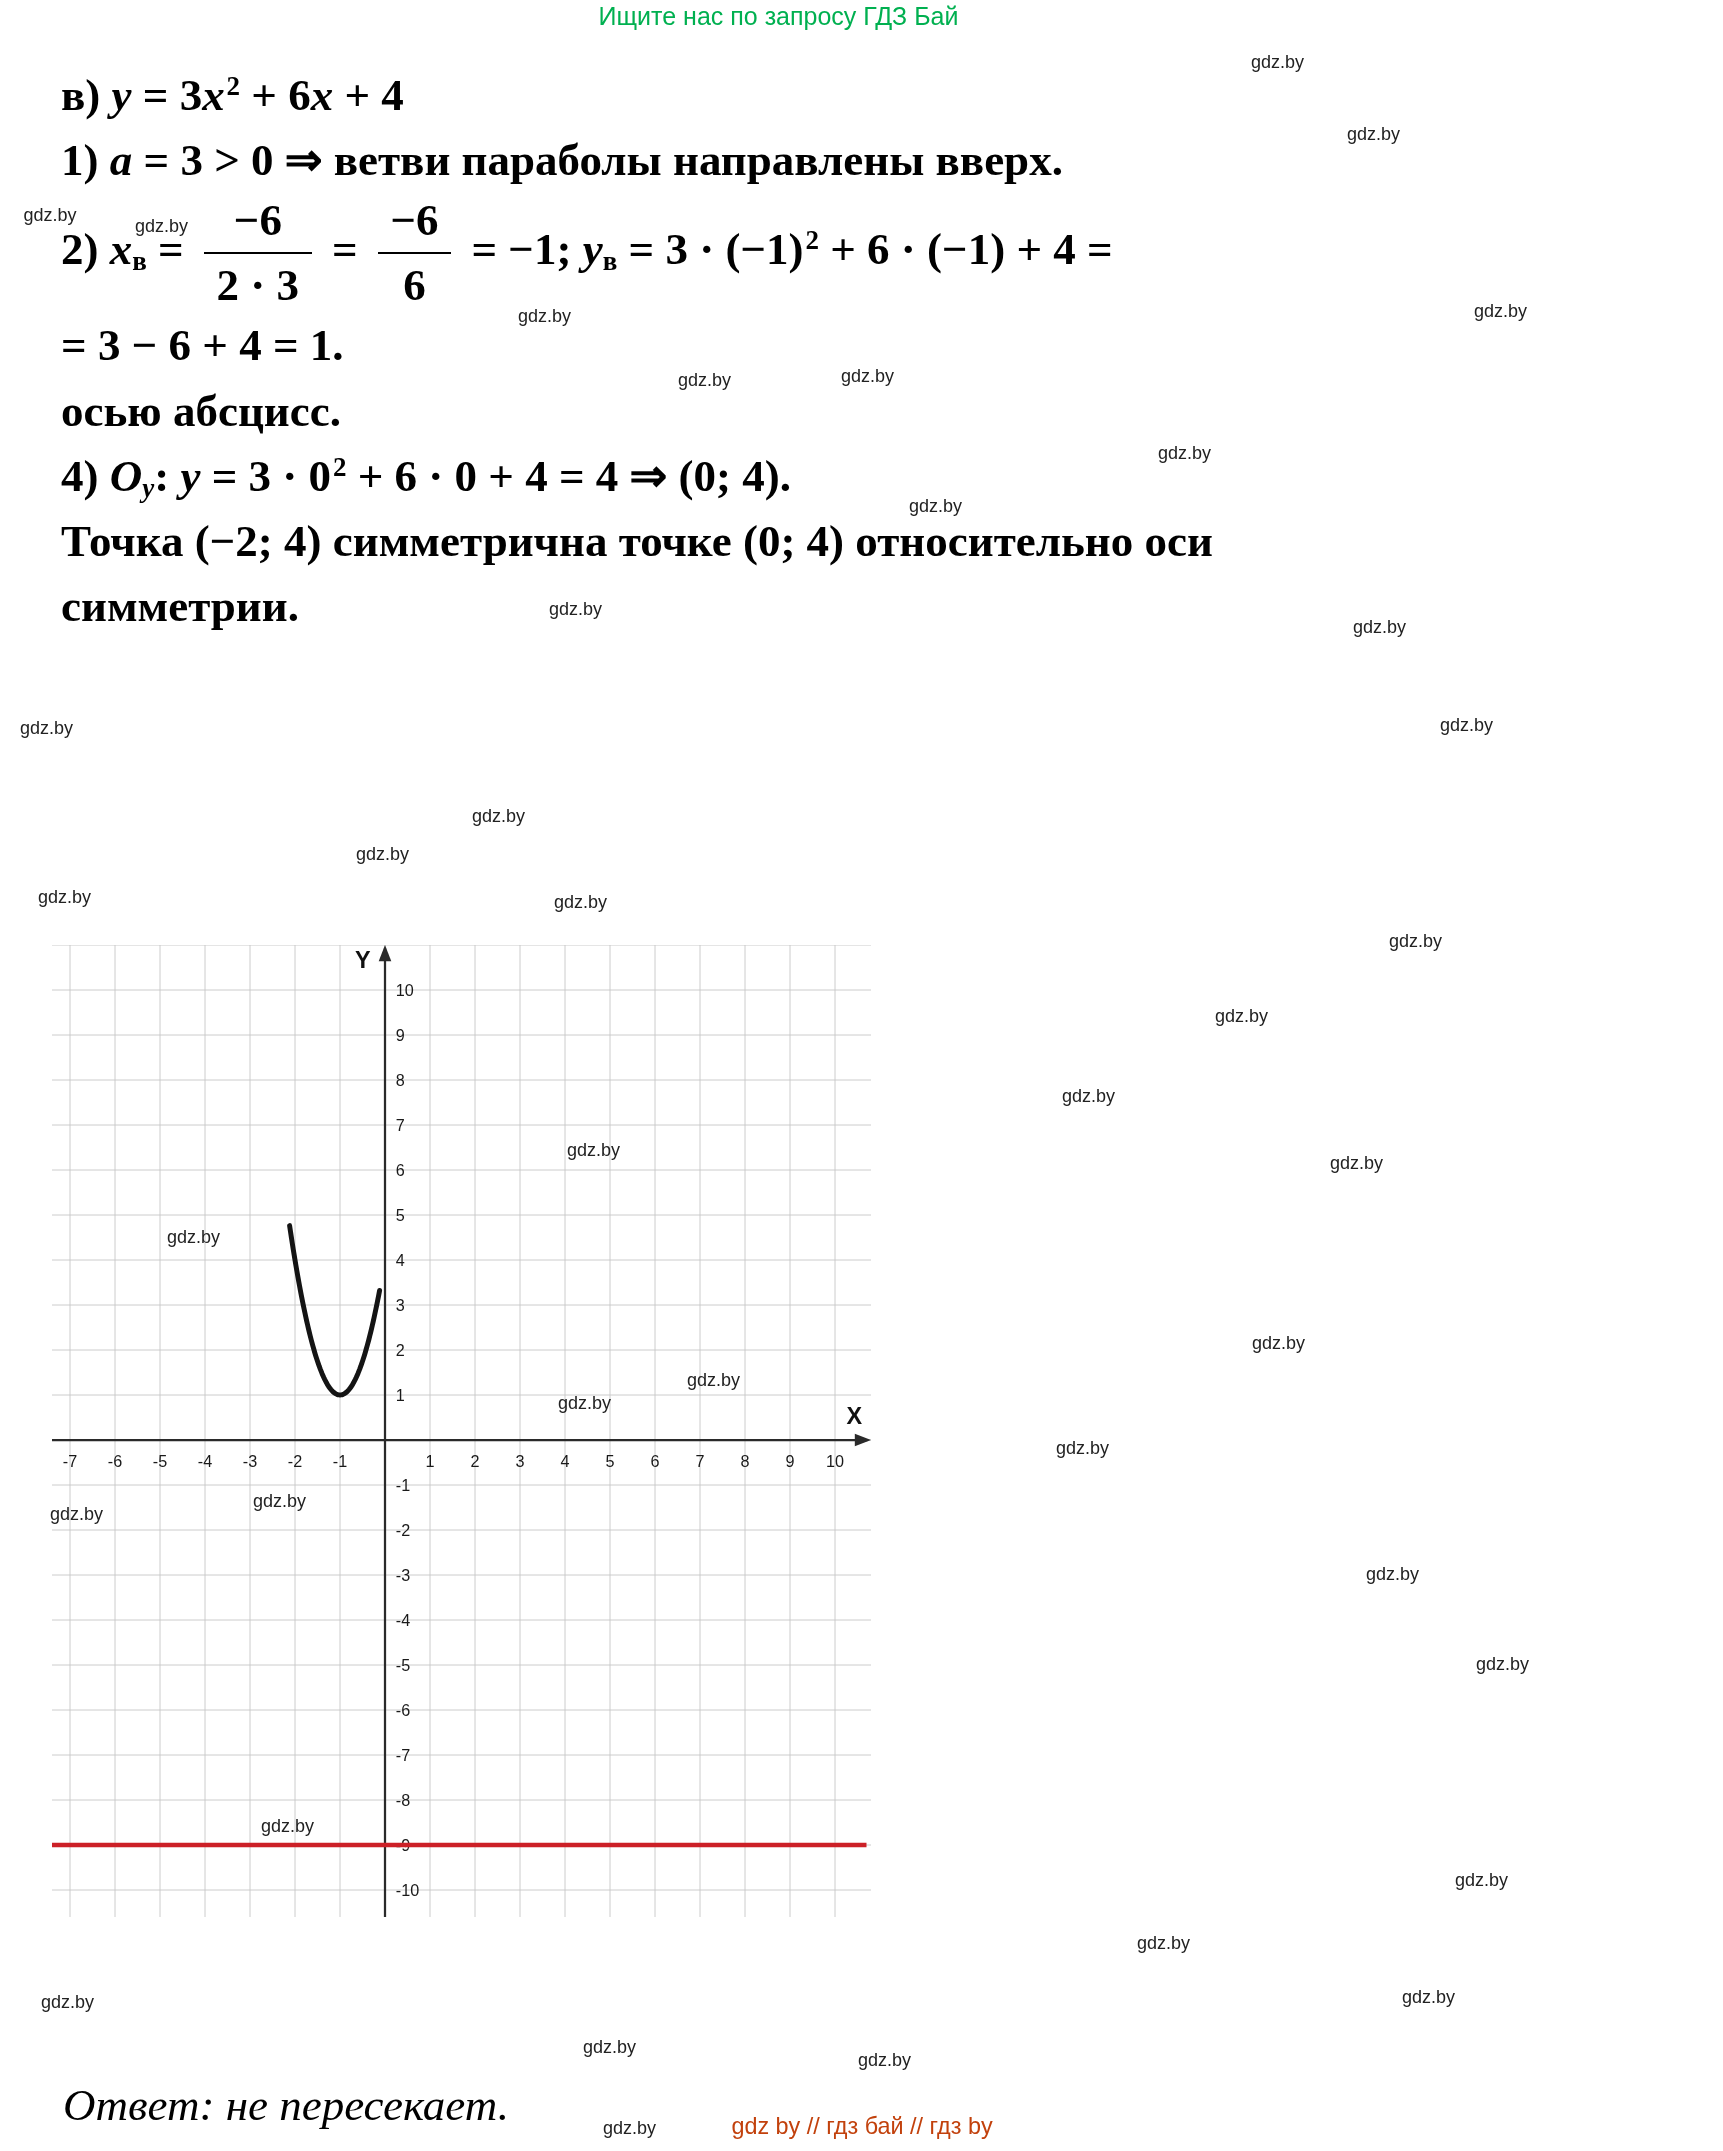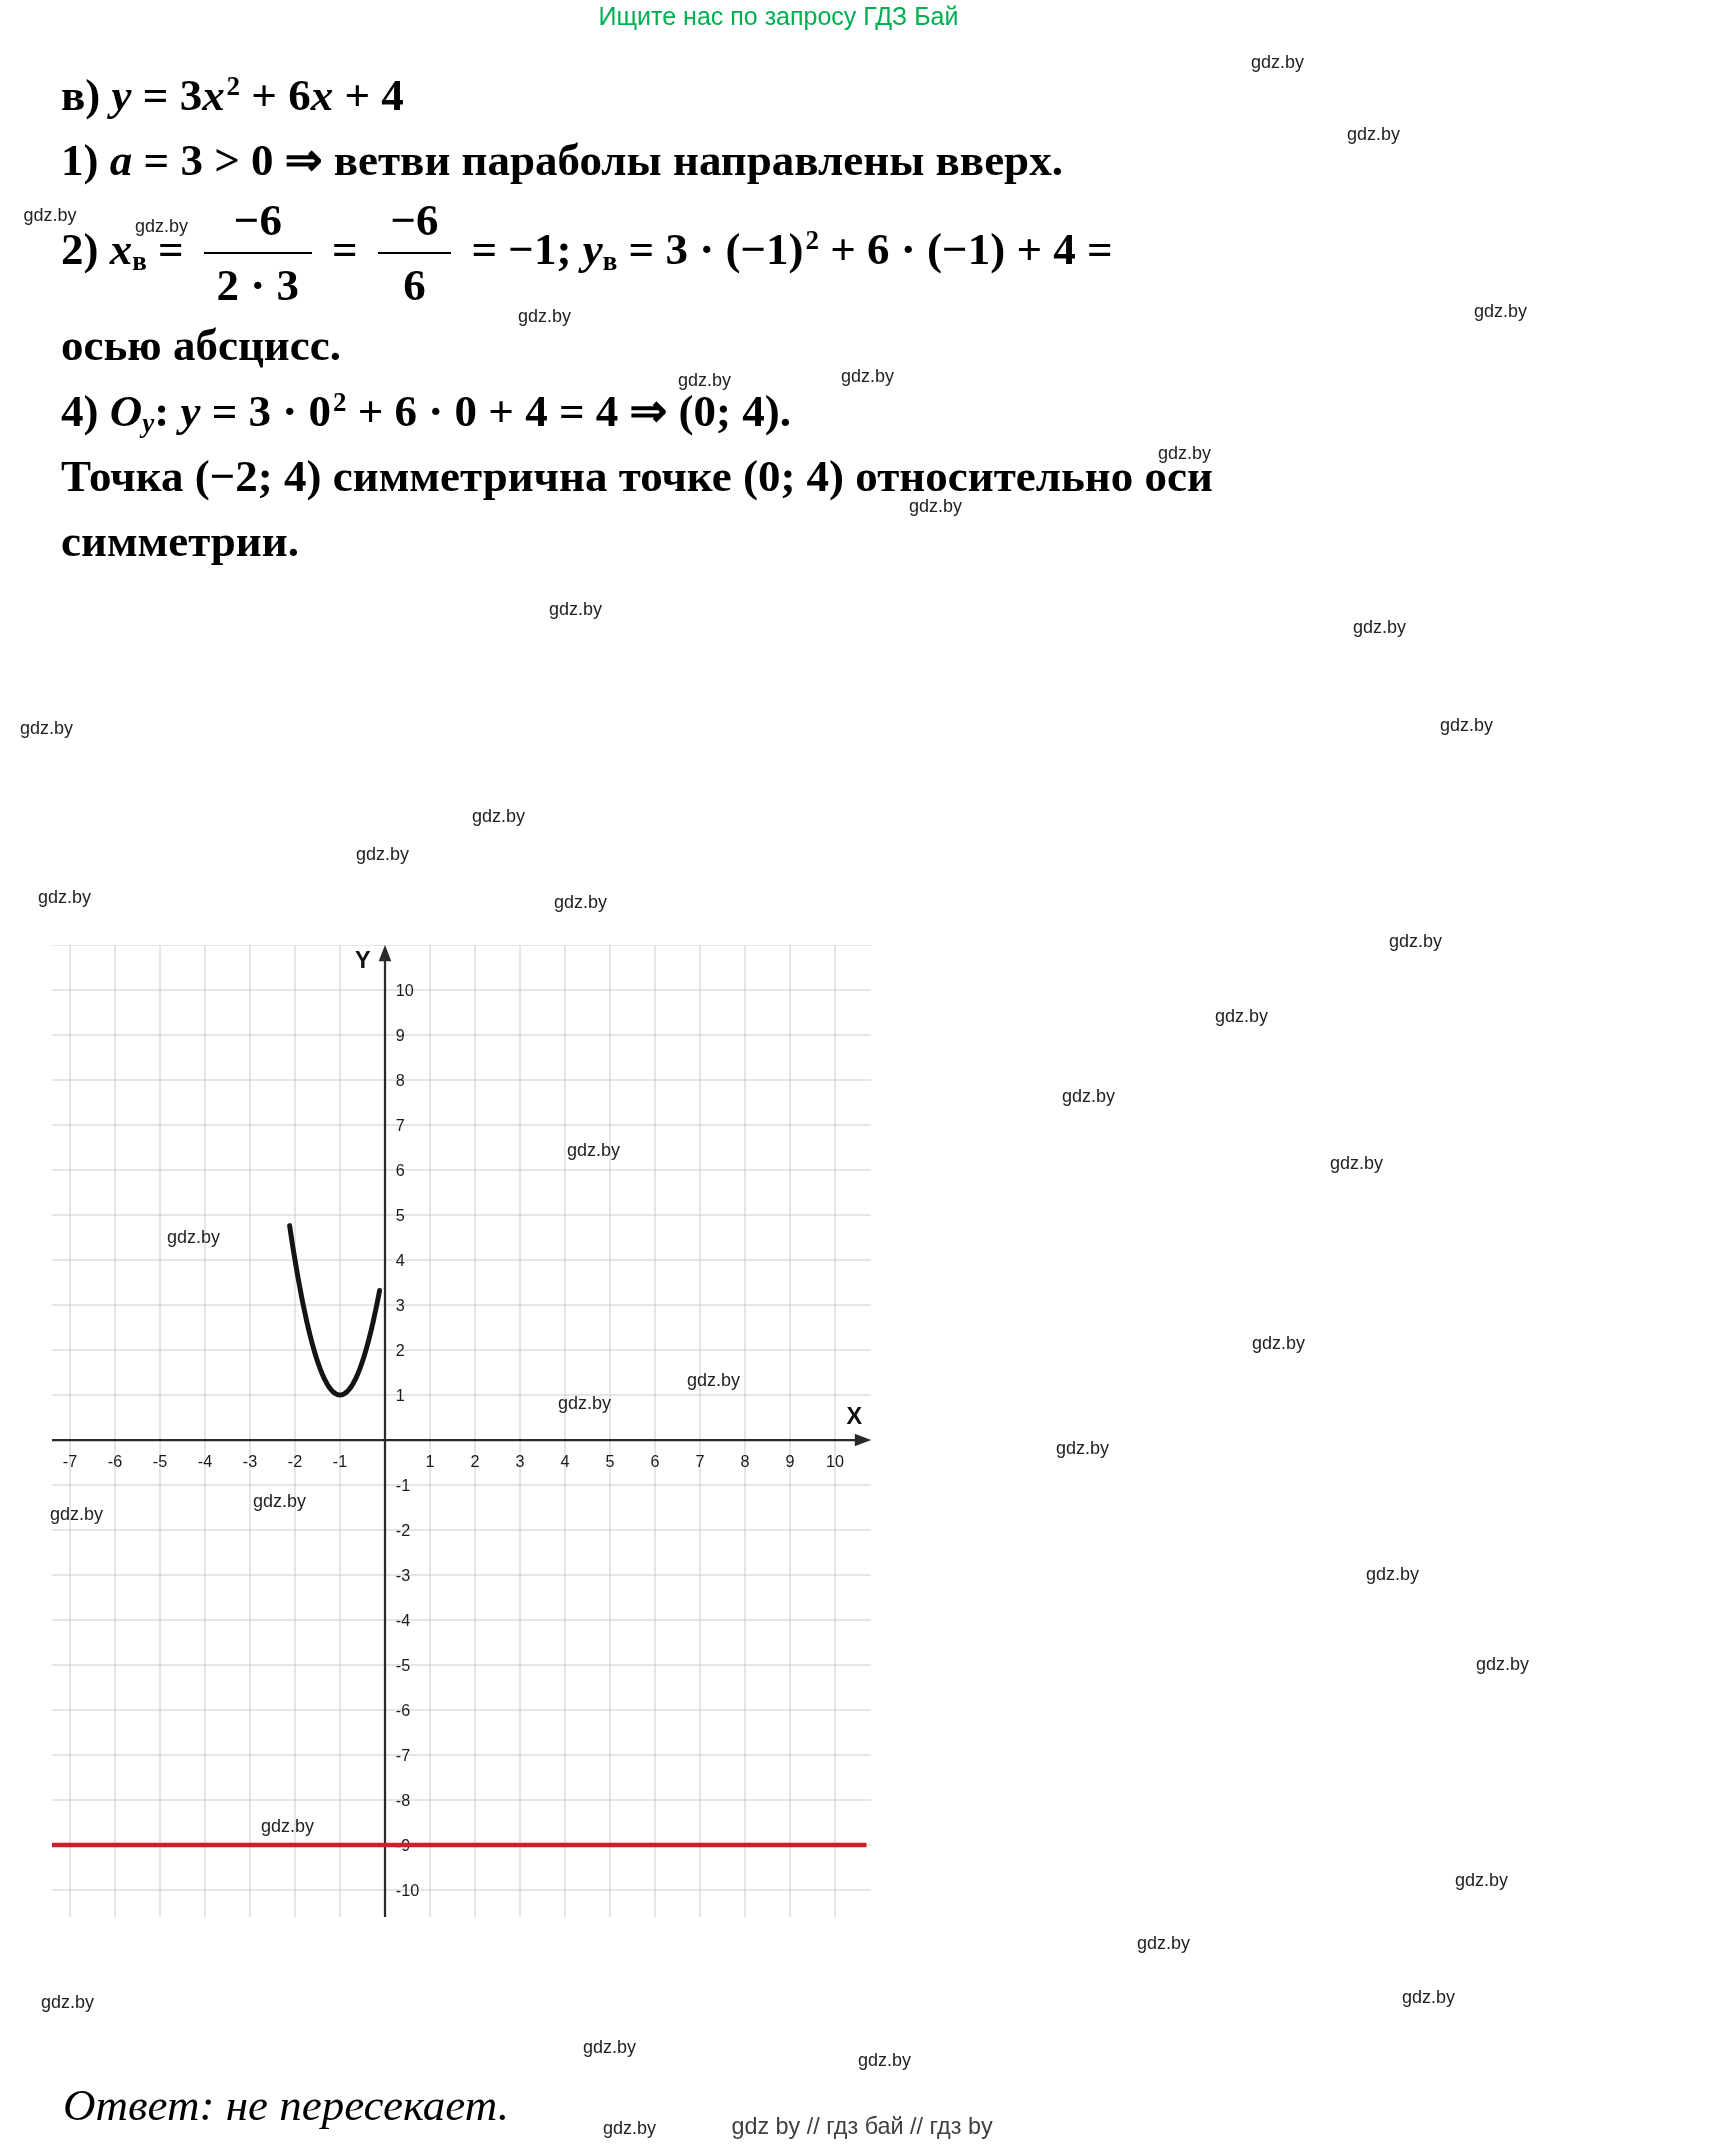--- a/index.html
+++ b/index.html
@@ -36,21 +36,21 @@
   svg text { font-family: "Liberation Sans", sans-serif; }
   .answer {
     position: absolute; left: 63px; top: 2050px;
     font-style: italic; font-size: 45px; margin-top: 29px;
   }
   .footer {
     position: absolute; top: 2113px; left: 0; width: 100%;
     text-align: center;
     font-family: "Liberation Sans", sans-serif;
     font-size: 23.4px;
-    color: #404040;
+    color: #c2410c;
   }
   .wm-layer { position: absolute; inset: 0; z-index: 6; pointer-events: none; }
   .wm {
     position: absolute;
     font-family: "Liberation Sans", sans-serif;
     font-size: 18px;
     color: #222;
     white-space: nowrap;
   }
 </style>
@@ -60,20 +60,21 @@
 <div class="page">
 
   <div class="header">
     <span>Ищите нас по запросу ГДЗ Бай</span>
   </div>
 
   <div class="solution">
       <div class="math-line"><span class="r">в) </span><span class="i">y</span><span class="r"> = 3</span><span class="i">x</span><span class="sup">2</span><span class="r"> + 6</span><span class="i">x</span><span class="r"> + 4</span></div>
       <div class="math-line"><span class="r">1) </span><span class="i">a</span><span class="r"> = 3 &gt; 0 ⇒ ветви параболы направлены вверх.</span></div>
       <div class="math-line"><span class="r">2) </span><span class="i">x</span><span class="sub">в</span><span class="r"> = </span><span class="frac"><span class="num">−6</span><span class="den">2 · 3</span></span><span class="r"> = </span><span class="frac"><span class="num">−6</span><span class="den">6</span></span><span class="r"> = −1;  </span><span class="i">y</span><span class="sub">в</span><span class="r"> = 3 · (−1)</span><span class="sup">2</span><span class="r"> + 6 · (−1) + 4 =</span></div>
+      <div class="math-line"><span class="r">= 3 − 6 + 4 = 1.</span></div>
       <div class="math-line"><span class="r">осью абсцисс.</span></div>
       <div class="math-line"><span class="r">4) </span><span class="i">O</span><span class="subi">y</span><span class="r">: </span><span class="i">y</span><span class="r"> = 3 · 0</span><span class="sup">2</span><span class="r"> + 6 · 0 + 4 = 4 ⇒ (0; 4).</span></div>
       <div class="math-line"><span class="r">Точка (−2; 4) симметрична точке (0; 4) относительно оси</span></div>
       <div class="math-line"><span class="r">симметрии.</span></div>
     </div>
 
   <div class="graph">
     <svg xmlns="http://www.w3.org/2000/svg" width="819" height="972" viewBox="0 0 910 1080">
         <line x1="20.000000000000018" y1="0" x2="20.000000000000018" y2="1080" stroke="#c6c6c6" stroke-width="1"></line>
         <line x1="70.00000000000001" y1="0" x2="70.00000000000001" y2="1080" stroke="#c6c6c6" stroke-width="1"></line>

